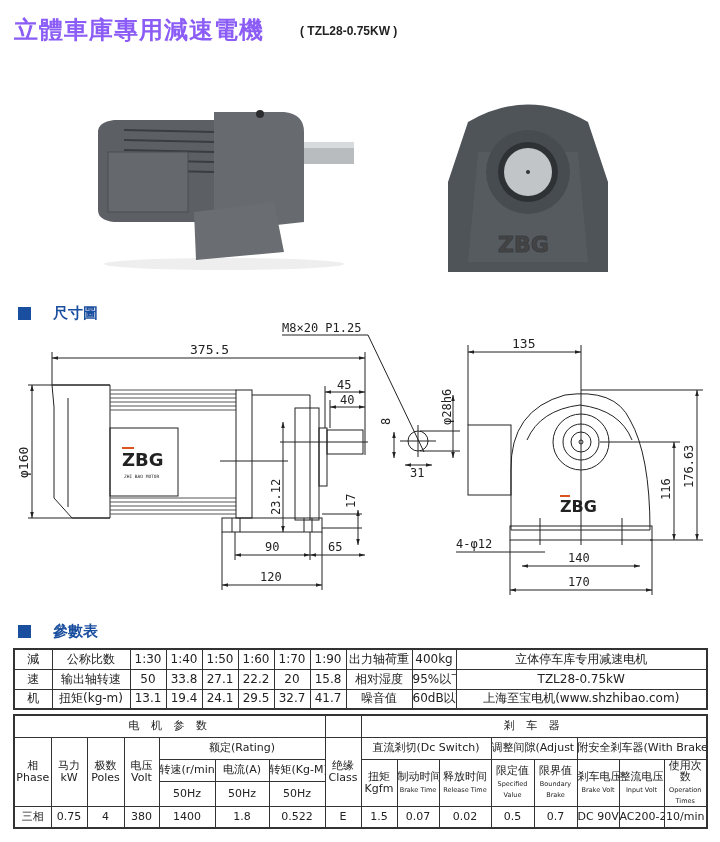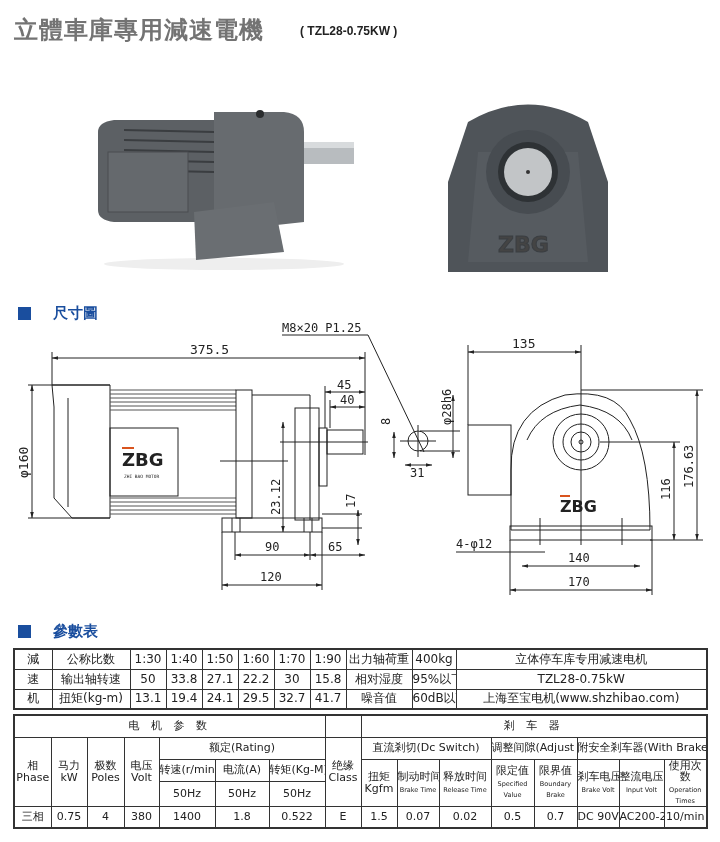--- a/index.html
+++ b/index.html
@@ -1,19 +1,19 @@
 <!DOCTYPE html>
 <html><head>
 <meta charset="utf-8">
 <style>
   * { box-sizing: border-box; margin: 0; padding: 0; }
   html, body { width: 720px; height: 842px; background: #fff; overflow: hidden; }
   body { position: relative; font-family: "DejaVu Sans", sans-serif; color: #222; }
 
-  .title { position: absolute; left: 14px; top: 14px; font-size: 24px; font-weight: bold; color: #737373; letter-spacing: 1px; font-family: "DejaVu Sans", sans-serif; }
+  .title { position: absolute; left: 14px; top: 14px; font-size: 24px; font-weight: bold; color: #8b5cf6; letter-spacing: 1px; font-family: "DejaVu Sans", sans-serif; }
   .model { position: absolute; left: 300px; top: 24px; font-size: 12px; font-weight: bold; color: #222; font-family: "Liberation Sans", sans-serif; }
 
   .photo { position: absolute; }
   .photo1 { left: 84px; top: 92px; width: 280px; height: 180px; }
   .photo2 { left: 438px; top: 92px; width: 180px; height: 190px; }
 
   .section-h { position: absolute; left: 18px; font-size: 15px; font-weight: bold; color: #1a4e9e; display: flex; align-items: center; gap: 22px; }
   .section-h .sq { width: 13px; height: 13px; background: #1a4e9e; display: inline-block; }
   .sec-dim { top: 304px; }
   .sec-tbl { top: 622px; }
@@ -228,21 +228,21 @@
     <td>400kg</td>
     <td>立体停车库专用减速电机</td>
   </tr>
   <tr>
     <td>速</td>
     <td class="sm">输出轴转速</td>
     <td>50</td>
     <td>33.8</td>
     <td>27.1</td>
     <td>22.2</td>
-    <td>30</td>
+    <td>20</td>
     <td>15.8</td>
     <td class="sm">相对湿度</td>
     <td class="sm">95%以下</td>
     <td>TZL28-0.75kW</td>
   </tr>
   <tr>
     <td>机</td>
     <td class="sm">扭矩(kg-m)</td>
     <td>13.1</td>
     <td>19.4</td>

